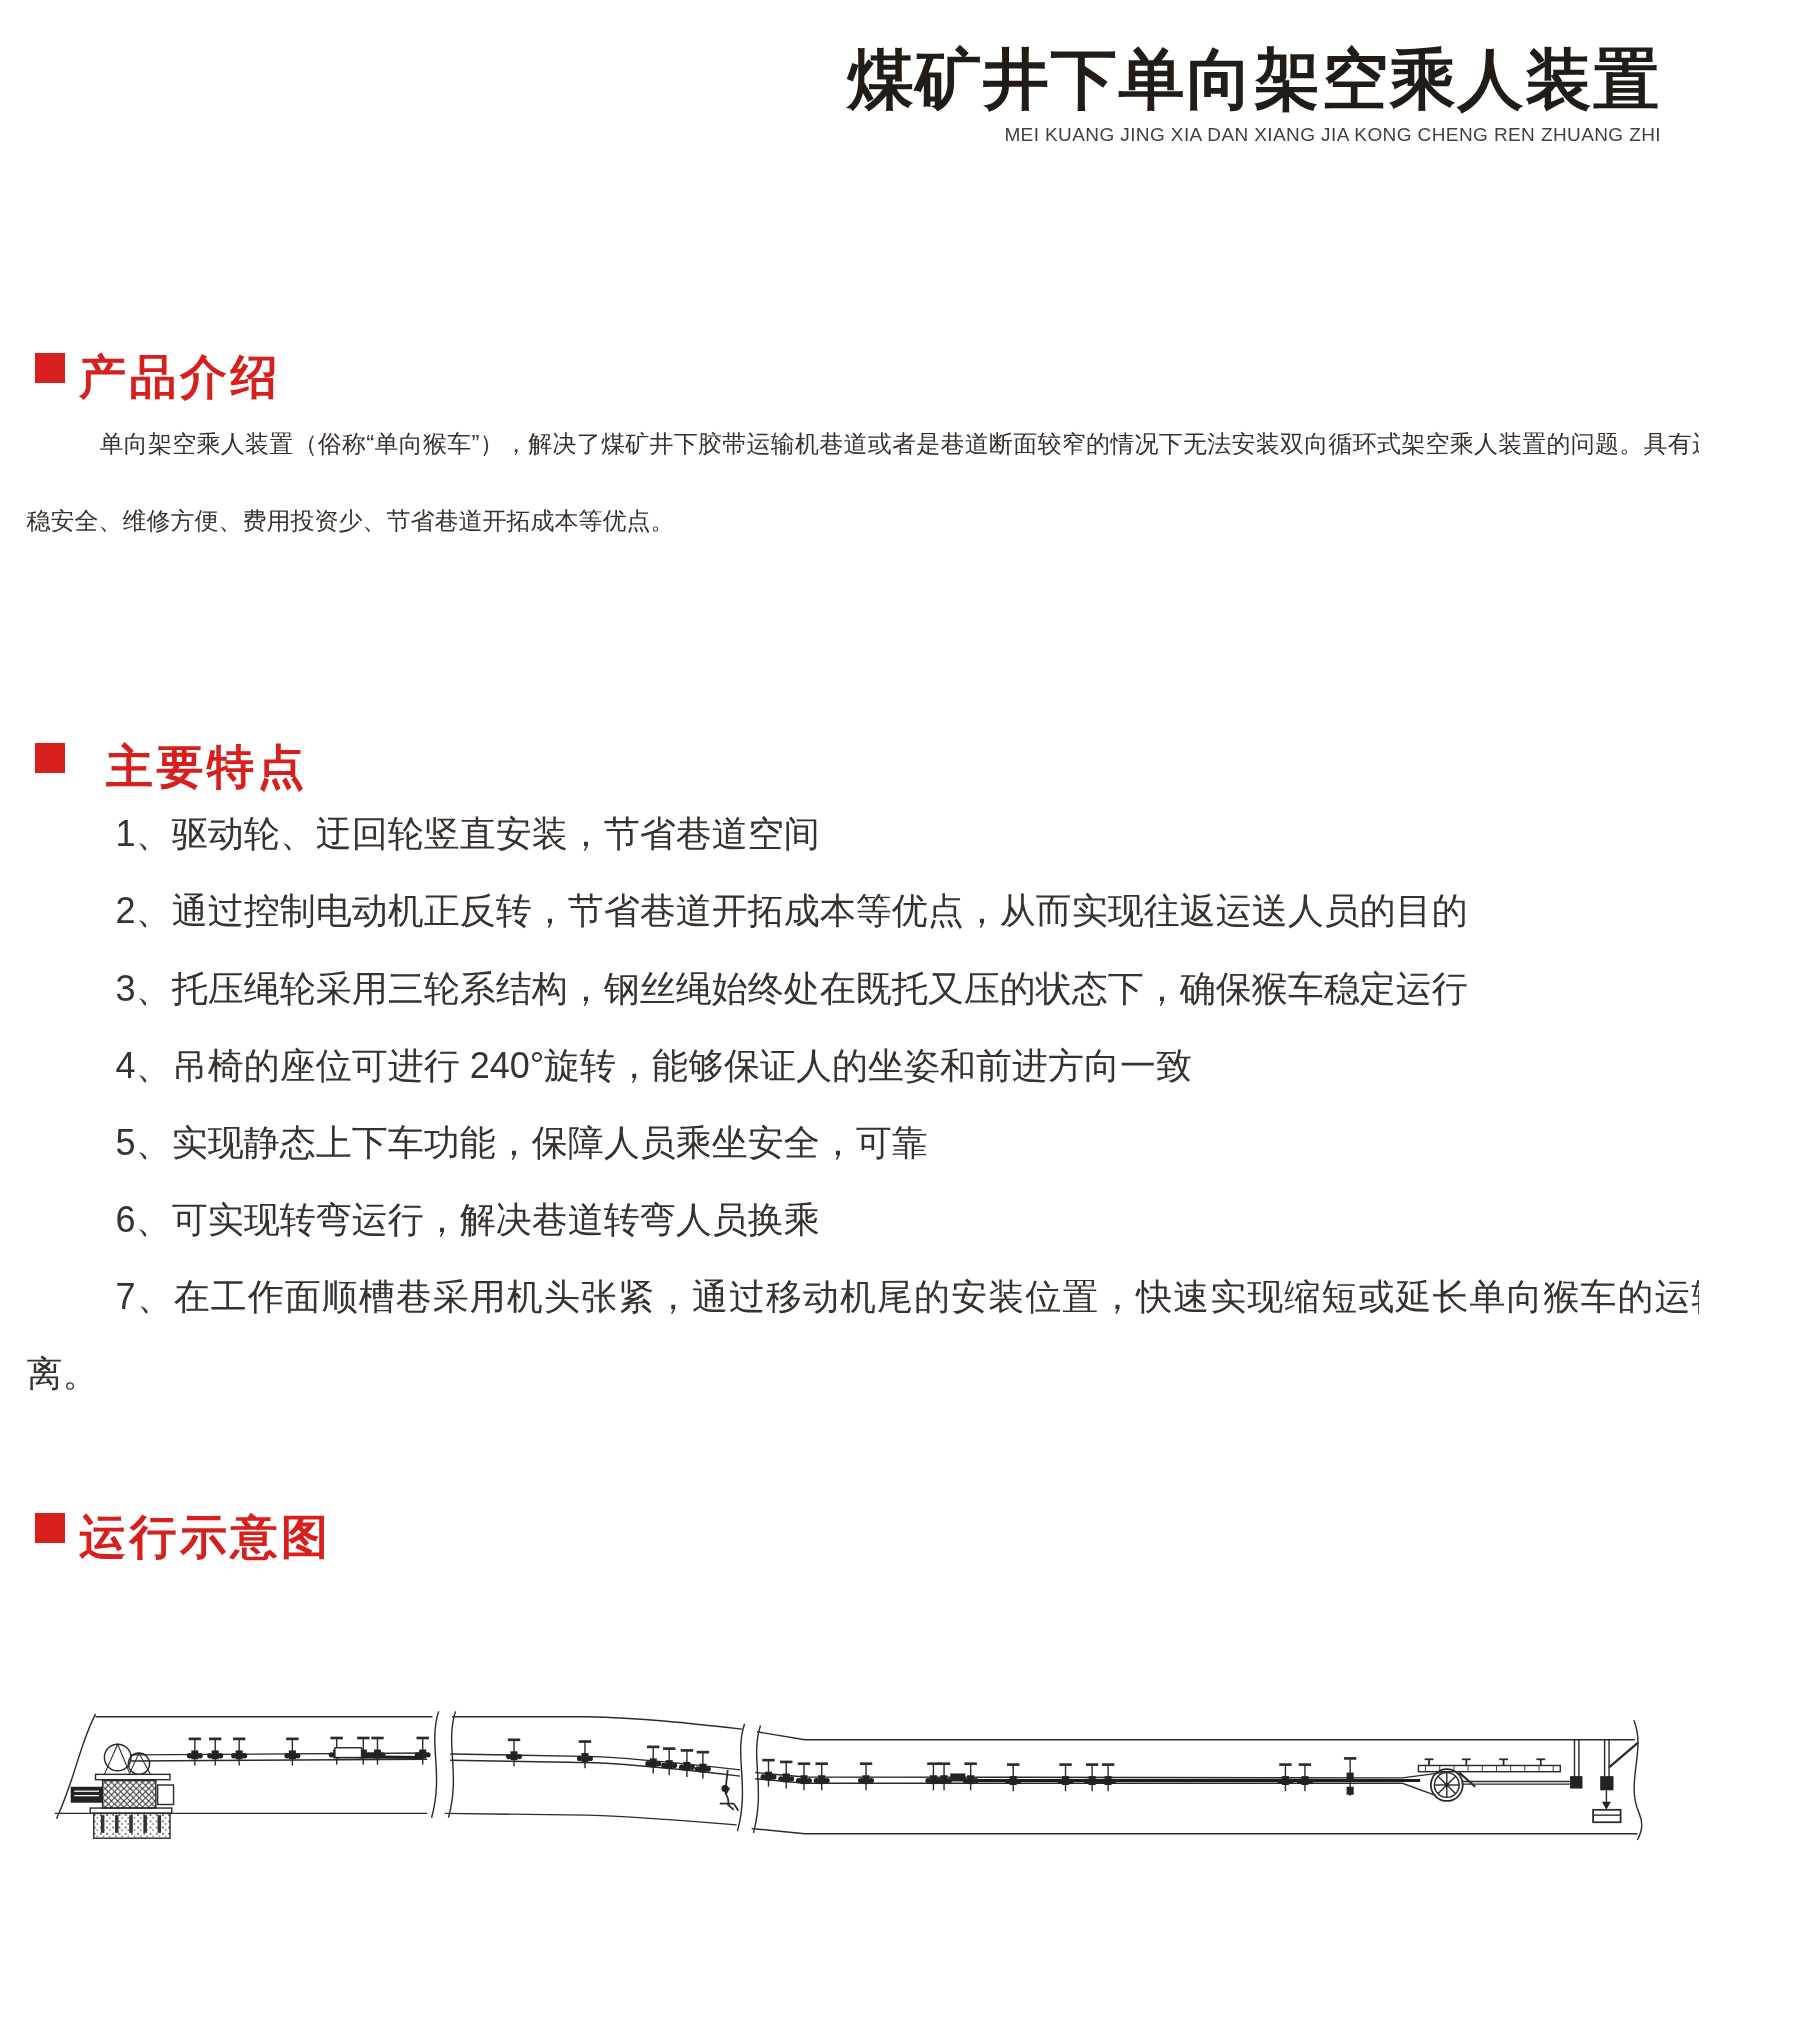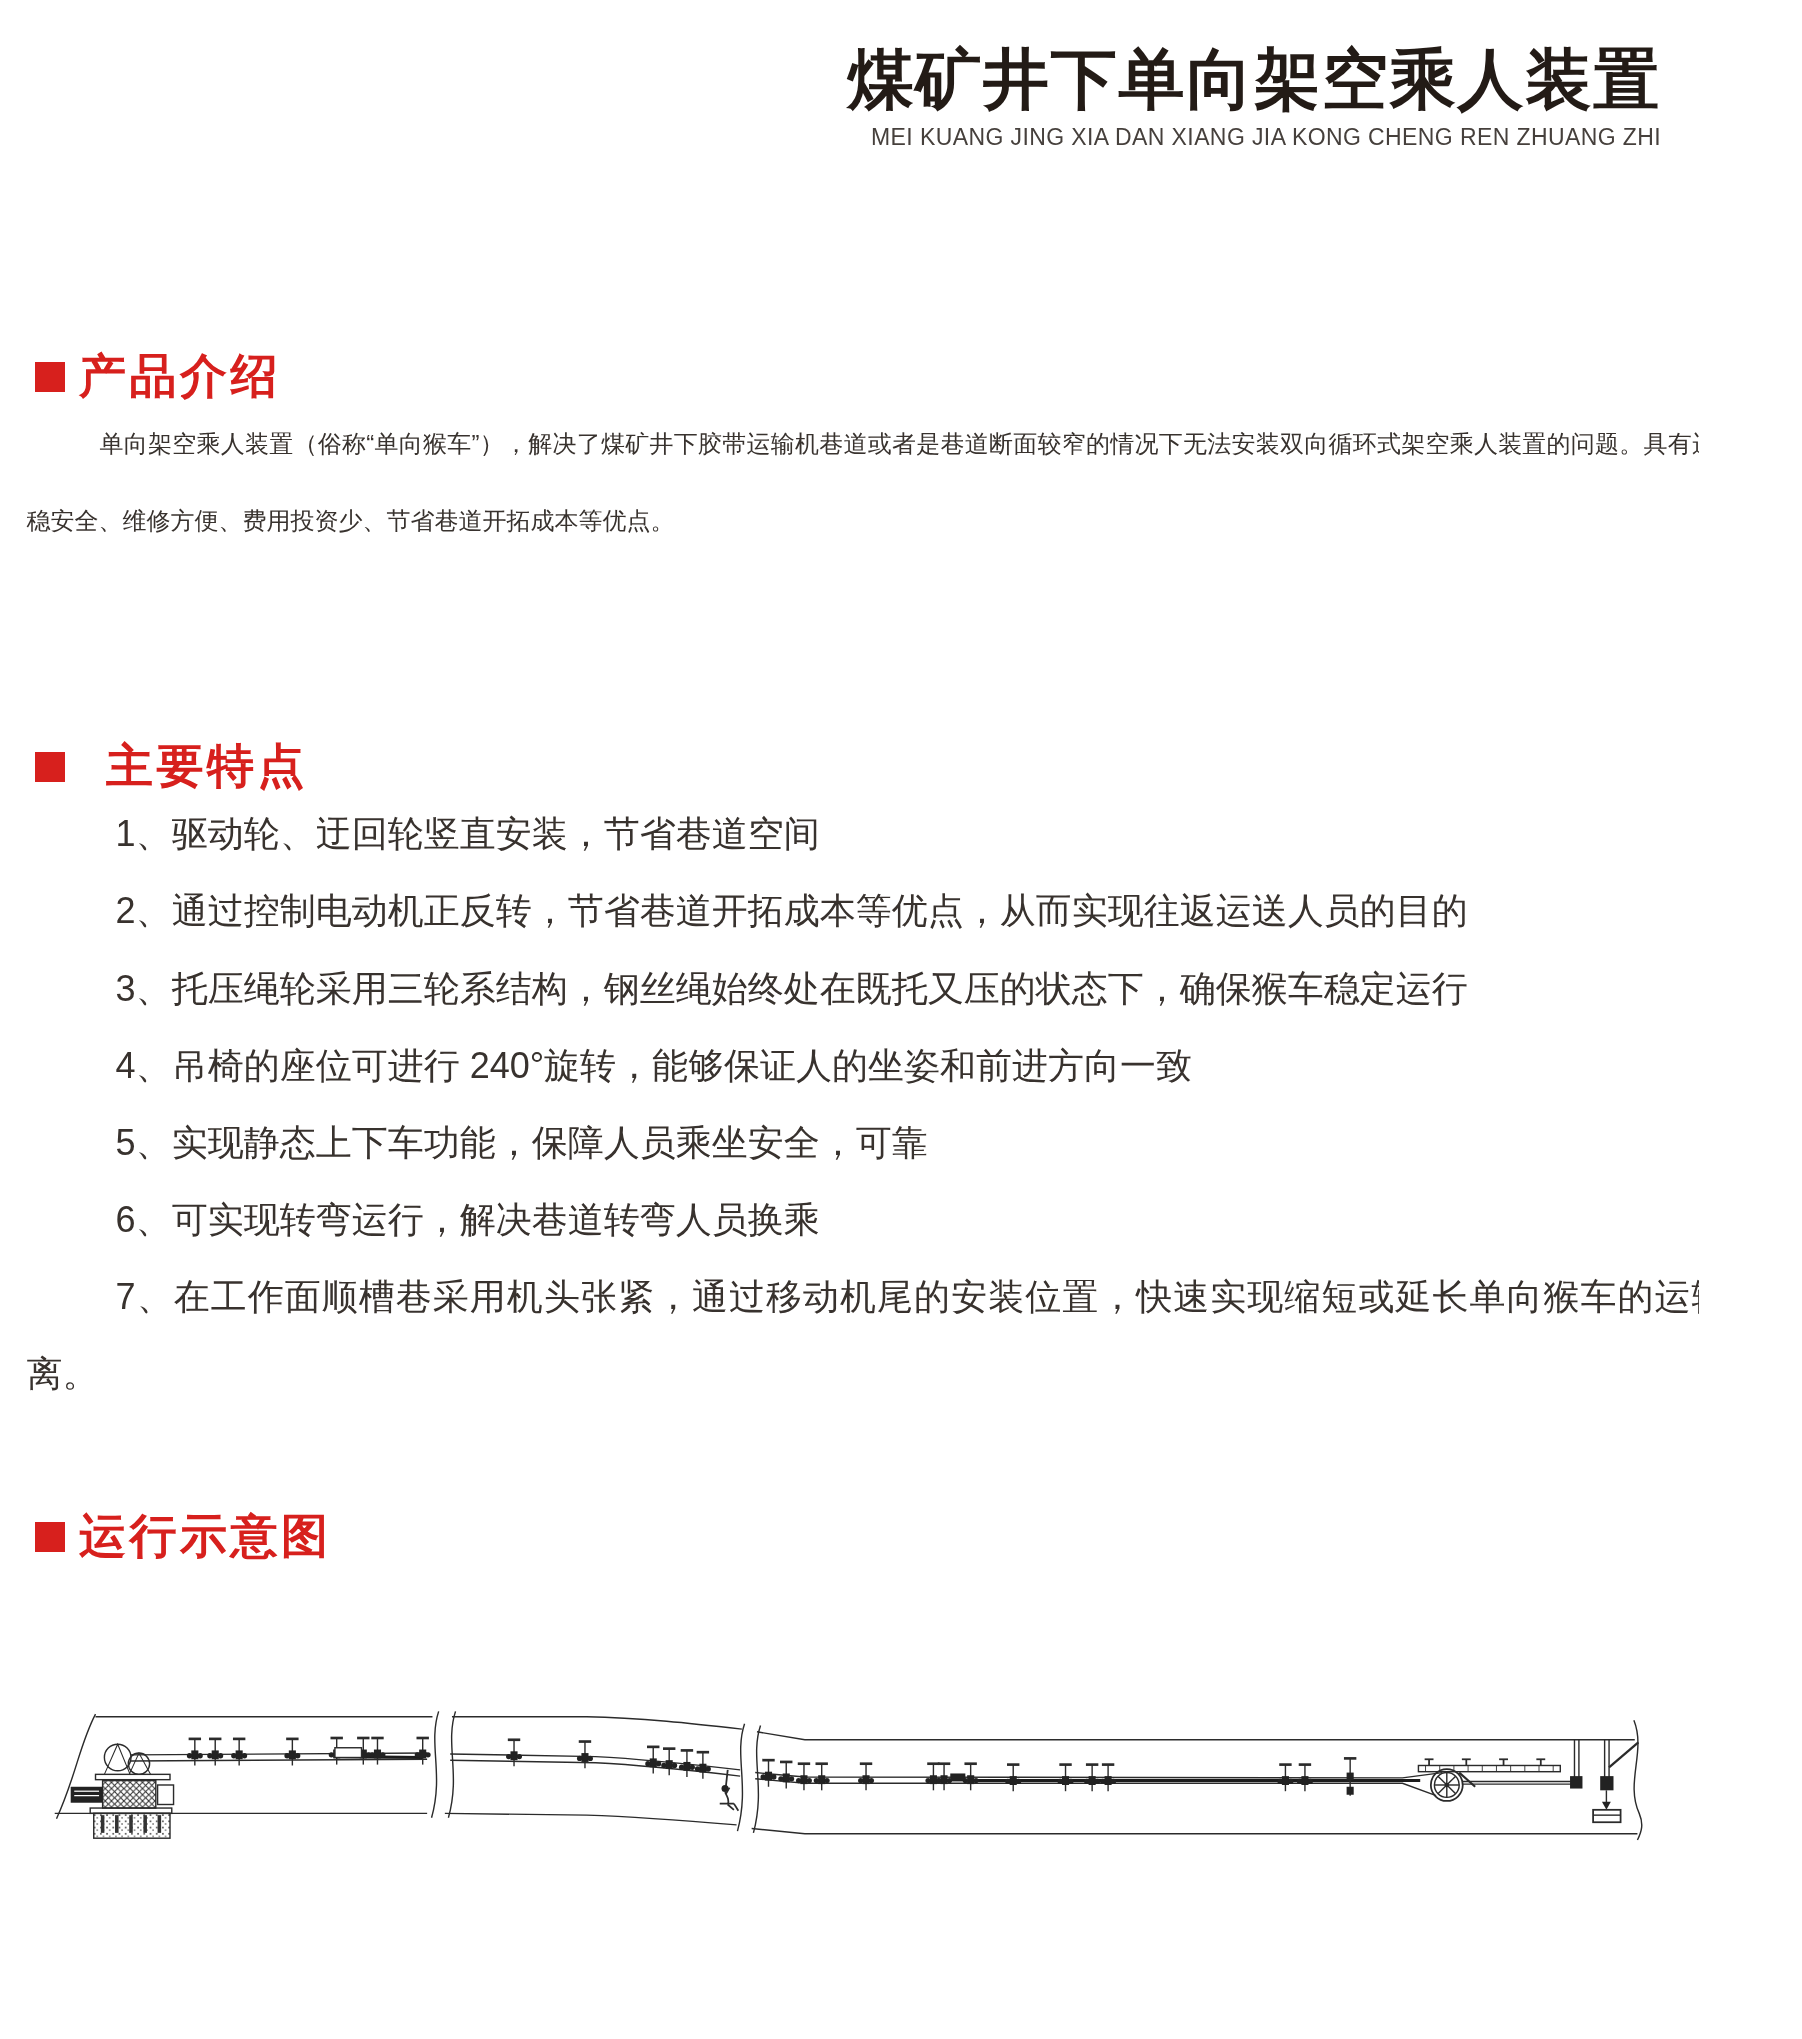--- a/index.html
+++ b/index.html
@@ -1,23 +1,23 @@
 <!DOCTYPE html>
 <html style="font-size:14px"><head>
 <meta charset="utf-8">
 <style>
   html,body{margin:0;padding:0;background:#ffffff;}
   .page{position:relative;width:1699px;height:2039px;background:#ffffff;overflow:hidden;
         font-family:"Liberation Sans","DejaVu Sans",sans-serif;color:#38322e;}
   
   .titleblock{position:absolute;top:43px;right:38px;text-align:right;}
   .title{font-size:66px;font-weight:800;color:#231b16;letter-spacing:1.8px;line-height:1.1;margin:0;}
-  .subtitle{font-size:23px;font-weight:400;color:#46403c;letter-spacing:0.4px;margin-top:8.9px;}
-  
-  .sec-head{position:absolute;left:35px;display:flex;align-items:center;gap:14px;font-family:Liberation Serif, serif;}
+  .subtitle{font-size:19px;font-weight:400;color:#46403c;letter-spacing:0.4px;margin-top:8.9px;}
+  
+  .sec-head{position:absolute;left:35px;display:flex;align-items:flex-start;gap:14px;}
   .bullet{width:30px;height:30px;background:var(--accent);flex:0 0 auto;}
   .sec-title{font-size:47px;font-weight:800;color:var(--accent);letter-spacing:3.5px;line-height:1;}
   
   .para{position:absolute;left:26.6px;width:1738px;font-size:24px;line-height:77px;
         text-align:justify;text-indent:73px;color:#38322e;margin:0;}
   .feat-item{position:absolute;left:26.6px;width:1738px;font-size:36px;line-height:77px;
         text-indent:89px;color:#38322e;margin:0;}
   .feat-item.wrap{text-align:justify;}
   .nowrap{white-space:nowrap;}
   

